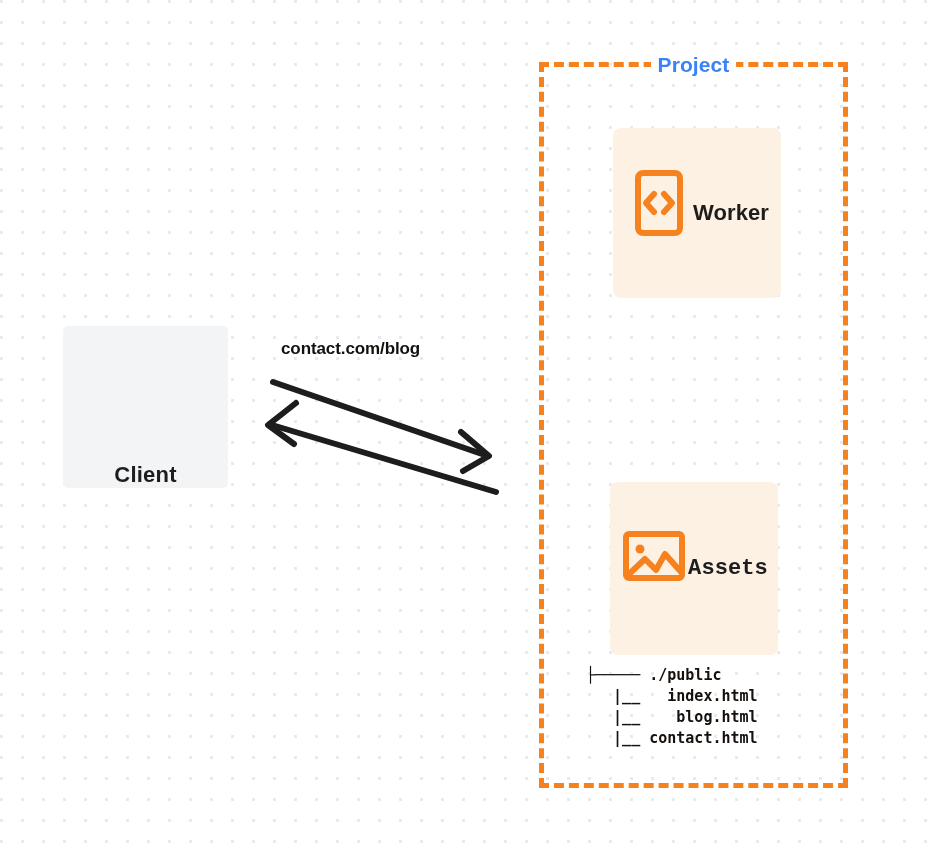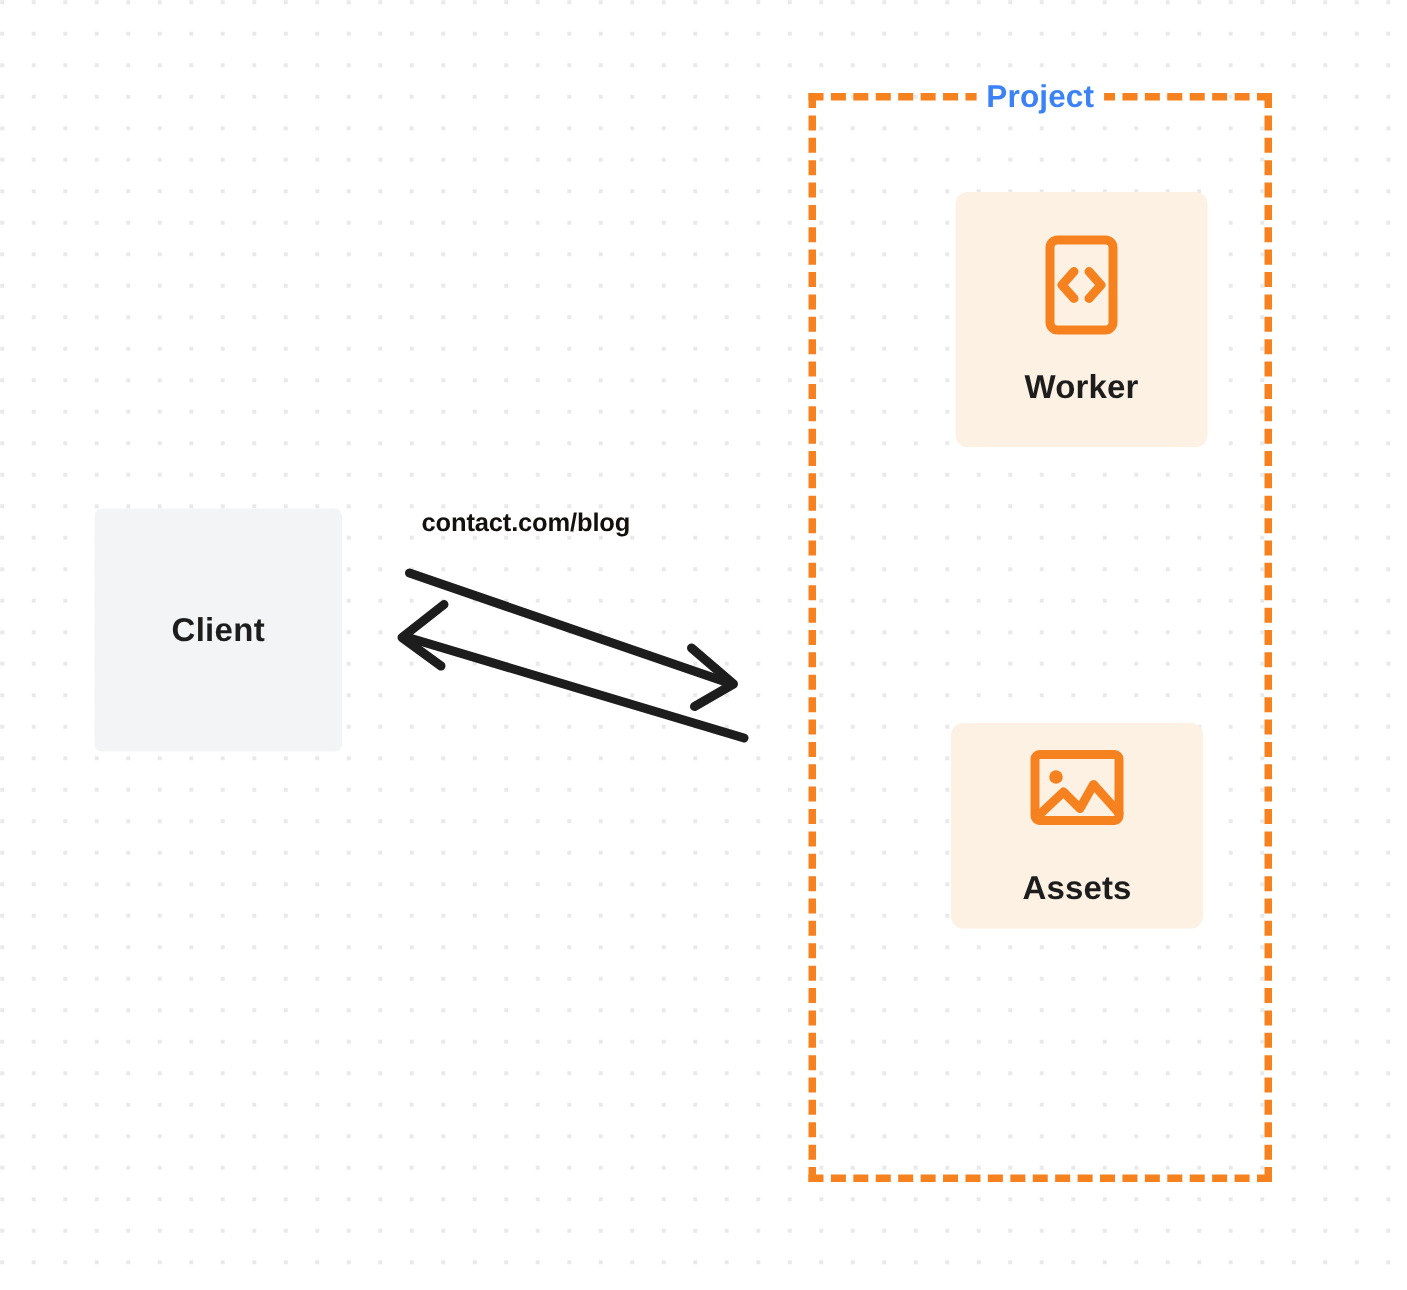--- a/index.html
+++ b/index.html
@@ -22,27 +22,27 @@
     background-color: #ffffff;
     background-image: radial-gradient(#e9e9ec 1.4px, transparent 1.5px);
     background-size: 21px 21px;
     background-position: 12px 12px;
   }
 
   
   #client-node {
     position: absolute;
     left: 63px;
-    top: 339px;
+    top: 326px;
     width: 165px;
     height: 162px;
     background: #f3f4f6;
     border-radius: 5px;
     display: flex;
-    align-items: center;
+    align-items: flex-end;
     justify-content: center;
   }
   #client-node .node-label {
     font-size: 22px;
     font-weight: bold;
     color: #1d1d1d;
     letter-spacing: 0.2px;
   }
 
   
@@ -89,36 +89,36 @@
     white-space: nowrap;
     letter-spacing: 0.1px;
   }
 
   
   .card {
     position: absolute;
     background: #fdf1e4;
     border-radius: 8px;
     display: flex;
-    flex-direction: column;
+    flex-direction: row;
     align-items: center;
     justify-content: center;
-    margin-left: 24px;
   }
   #worker-card {
     left: 613px;
     top: 128px;
     width: 168px;
     height: 170px;
   }
   #assets-card {
     left: 610px;
     top: 482px;
     width: 168px;
-    height: 137px;
+    height: 173px;
+    font-family: Liberation Mono, monospace;
   }
   .card .card-icon {
     display: block;
     margin-bottom: 16px;
   }
   .card .card-label {
     font-size: 22px;
     font-weight: bold;
     color: #1d1d1d;
     letter-spacing: 0.1px;
@@ -182,14 +182,18 @@
     <span class="card-icon">
       <svg width="68" height="62" viewBox="0 0 68 62" xmlns="http://www.w3.org/2000/svg">
         <rect x="6" y="7" width="56" height="44" rx="3" ry="3" fill="none" stroke="#f6821f" stroke-width="6"></rect>
         <circle cx="20" cy="22" r="4.5" fill="#f6821f"></circle>
         <polyline points="8,48 25,32 36,43 45,27 62,46" fill="none" stroke="#f6821f" stroke-width="6" stroke-linecap="round" stroke-linejoin="round"></polyline>
       </svg>
     </span>
     <span class="card-label">Assets</span>
   </div>
 
+  <pre id="assets-tree">├───── ./public
+   |__   index.html
+   |__    blog.html
+   |__ contact.html</pre>
 
 </div>
 
 </body></html>

